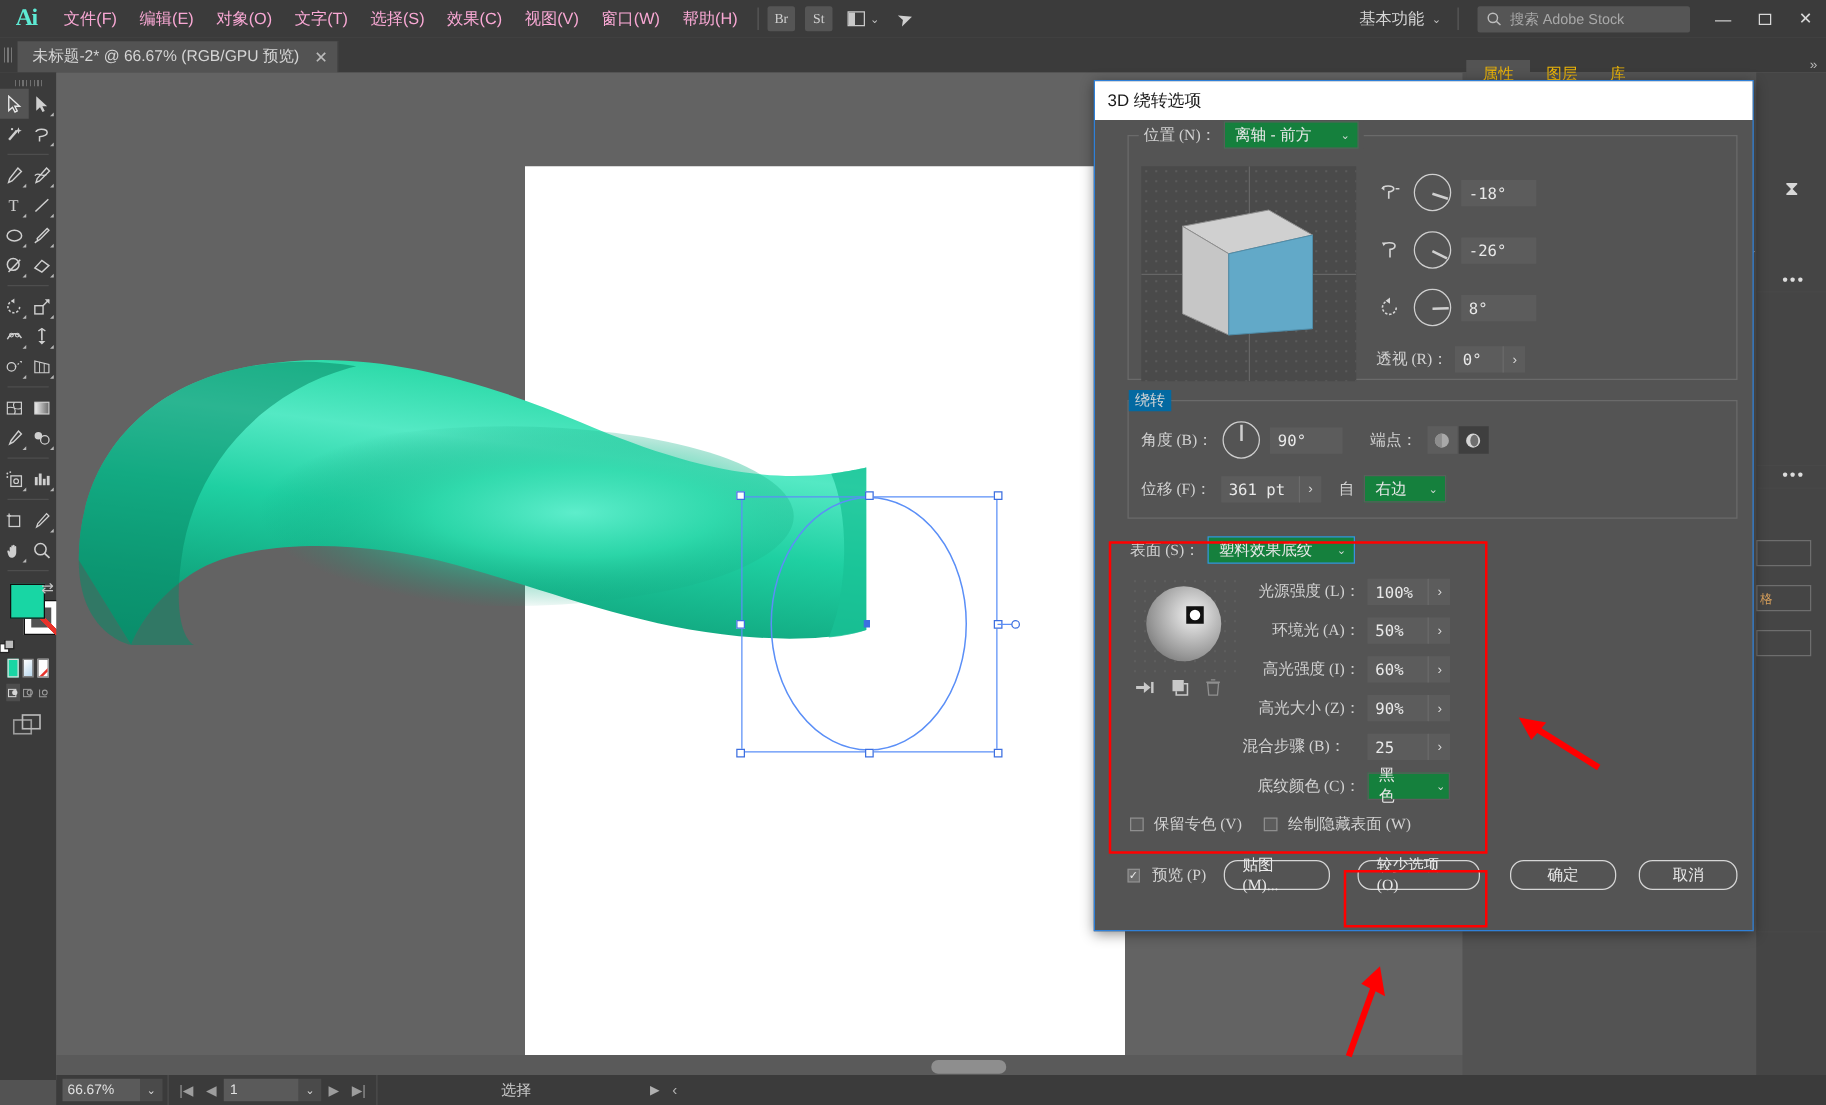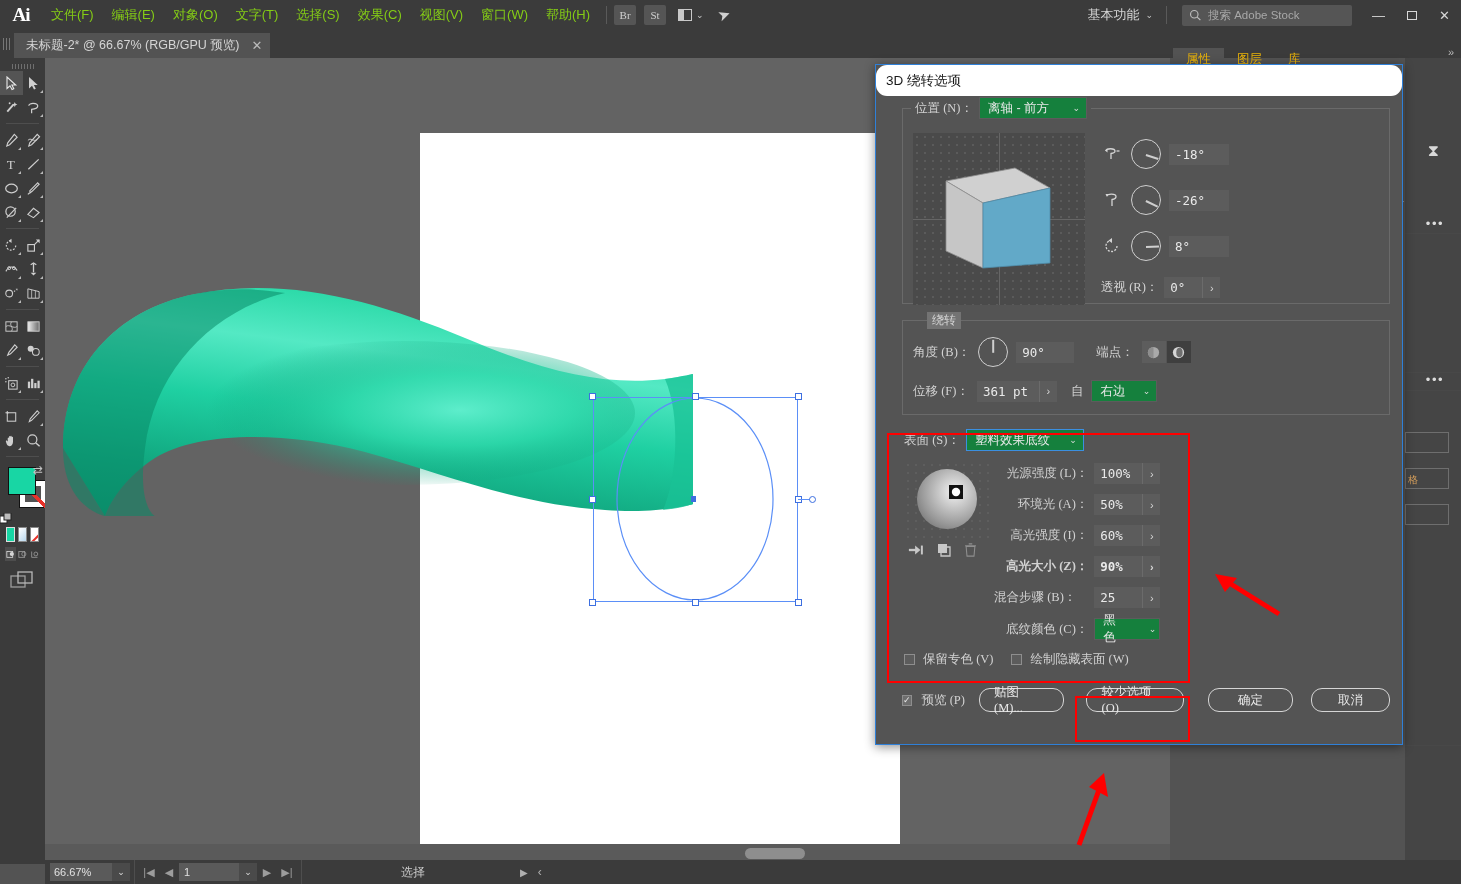--- a/index.html
+++ b/index.html
@@ -13,25 +13,25 @@
   }
   #app { position: relative; width: 1461px; height: 884px; background: #535353; }
 
   
   .menubar {
     position: absolute; left:0; top:0; width:1461px; height:30px;
     background: #3b3b3b; display:flex; align-items:center;
   }
   .ai-logo {
     width: 42px; height: 30px; display:flex; align-items:center; justify-content:center;
-    color:#ffffff; font-weight:bold; font-size:19px; font-family:"Liberation Serif", serif;
+    color:#5eead4; font-weight:bold; font-size:19px; font-family:"Liberation Serif", serif;
     letter-spacing:-1px;
   }
   .menu-item {
-    padding: 0 9px; height:30px; line-height:30px; color:#84cc16; font-size:13px;
+    padding: 0 9px; height:30px; line-height:30px; color:#f9a8d4; font-size:13px;
     cursor: default; white-space:nowrap;
   }
   .mb-sep { width:1px; height:18px; background:#5a5a5a; margin:0 7px; }
   .appbtn {
     width:22px; height:20px; background:#555; color:#cfcfcf; font-size:11px;
     display:flex; align-items:center; justify-content:center; margin-right:8px;
     border-radius:2px; font-family:"Liberation Serif", serif;
   }
   .arrange-icon { display:flex; align-items:center; gap:4px; color:#c9c9c9; margin-left:4px;}
   .arrange-box { width:14px; height:12px; border:1.4px solid #c9c9c9; position:relative;}
@@ -147,29 +147,29 @@
   .dp-input { border:1px solid #6e6e6e; height:21px; }
 
   
   .dialog {
     position:absolute; left:875px; top:64px; width:528px; height:681px;
     background:#545454; border:1px solid #2f80d8;
     box-shadow: 0 2px 10px rgba(0,0,0,.45);
   }
   .dlg-title {
     height:31px; background:#ffffff; color:#1a1a1a; font-size:13.5px;
-    display:flex; align-items:center; padding-left:10px;border-radius:11px;
+    display:flex; align-items:center; padding-left:10px;
   }
   .dlg-body { position:relative; padding:10px 12px 0 26px; }
 
   .fieldset {
     border:1px solid #6a6a6a; position:relative; margin-top:10px; padding:14px 10px 10px 10px;
   }
   .legend {
-    position:absolute; top:-9px; left:24px; background:#737373; padding:0 5px;
+    position:absolute; top:-9px; left:0; background:#0369a1; padding:0 5px;
     color:#d6d6d6; font-size:12px;
   }
   .row { display:flex; align-items:center; }
   .lbl { color:#d2d2d2; font-size:12.5px; font-family:"Liberation Serif", serif; white-space:nowrap; }
   .select {
     background:#15803d; color:#e8e8e8; font-size:12.5px; height:22px;
     display:flex; align-items:center; justify-content:space-between; padding:0 6px 0 8px;
     border:1px solid #5c5c5c; gap:10px;
   }
   .select.hl { border:1px solid #3b8fe0; }
@@ -832,21 +832,21 @@
                 <div class="stepbtn">›</div>
               </div>
             </div>
             <div class="row" style="justify-content:flex-end;gap:6px;margin-top:10px;">
               <span class="lbl">高光强度 (I)：</span>
               <div class="row">
                 <div class="numfield" style="width:48px;">60%</div>
                 <div class="stepbtn">›</div>
               </div>
             </div>
-            <div class="row" style="justify-content:flex-end;gap:6px;margin-top:10px;font-weight:bold;">
+            <div class="row" style="justify-content:flex-end;gap:6px;margin-top:10px;">
               <span class="lbl">高光大小 (Z)：</span>
               <div class="row">
                 <div class="numfield" style="width:48px;">90%</div>
                 <div class="stepbtn">›</div>
               </div>
             </div>
             <div class="row" style="justify-content:flex-end;gap:18px;margin-top:10px;">
               <span class="lbl">混合步骤 (B)：</span>
               <div class="row">
                 <div class="numfield" style="width:48px;">25</div>

